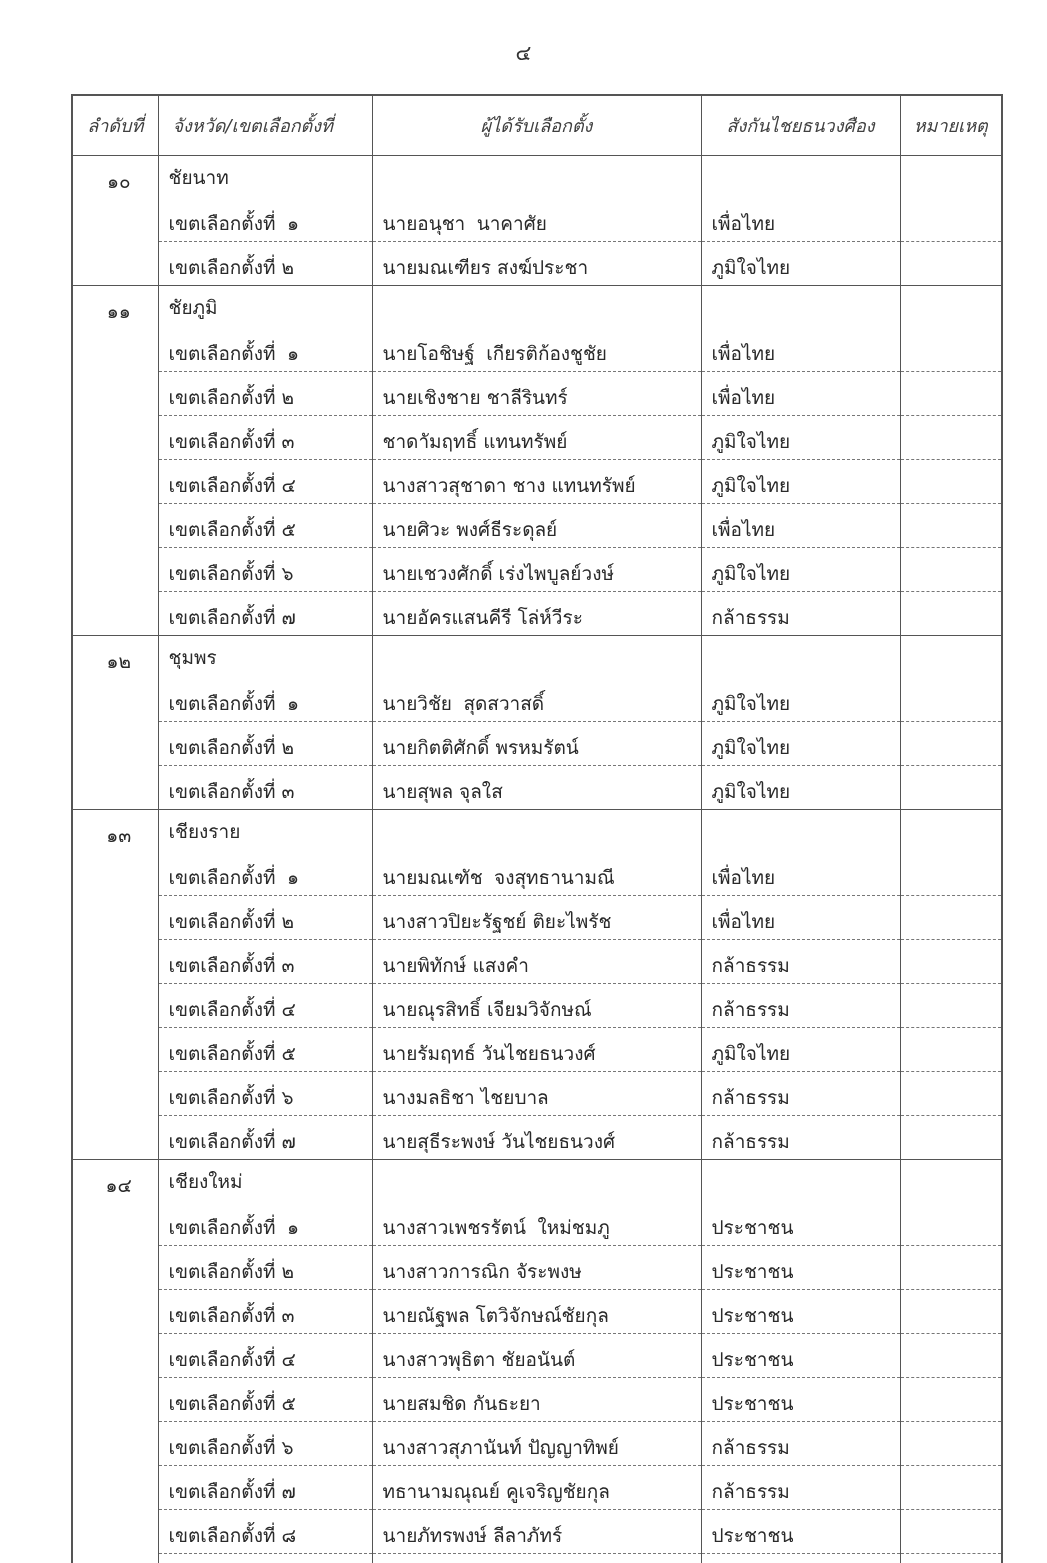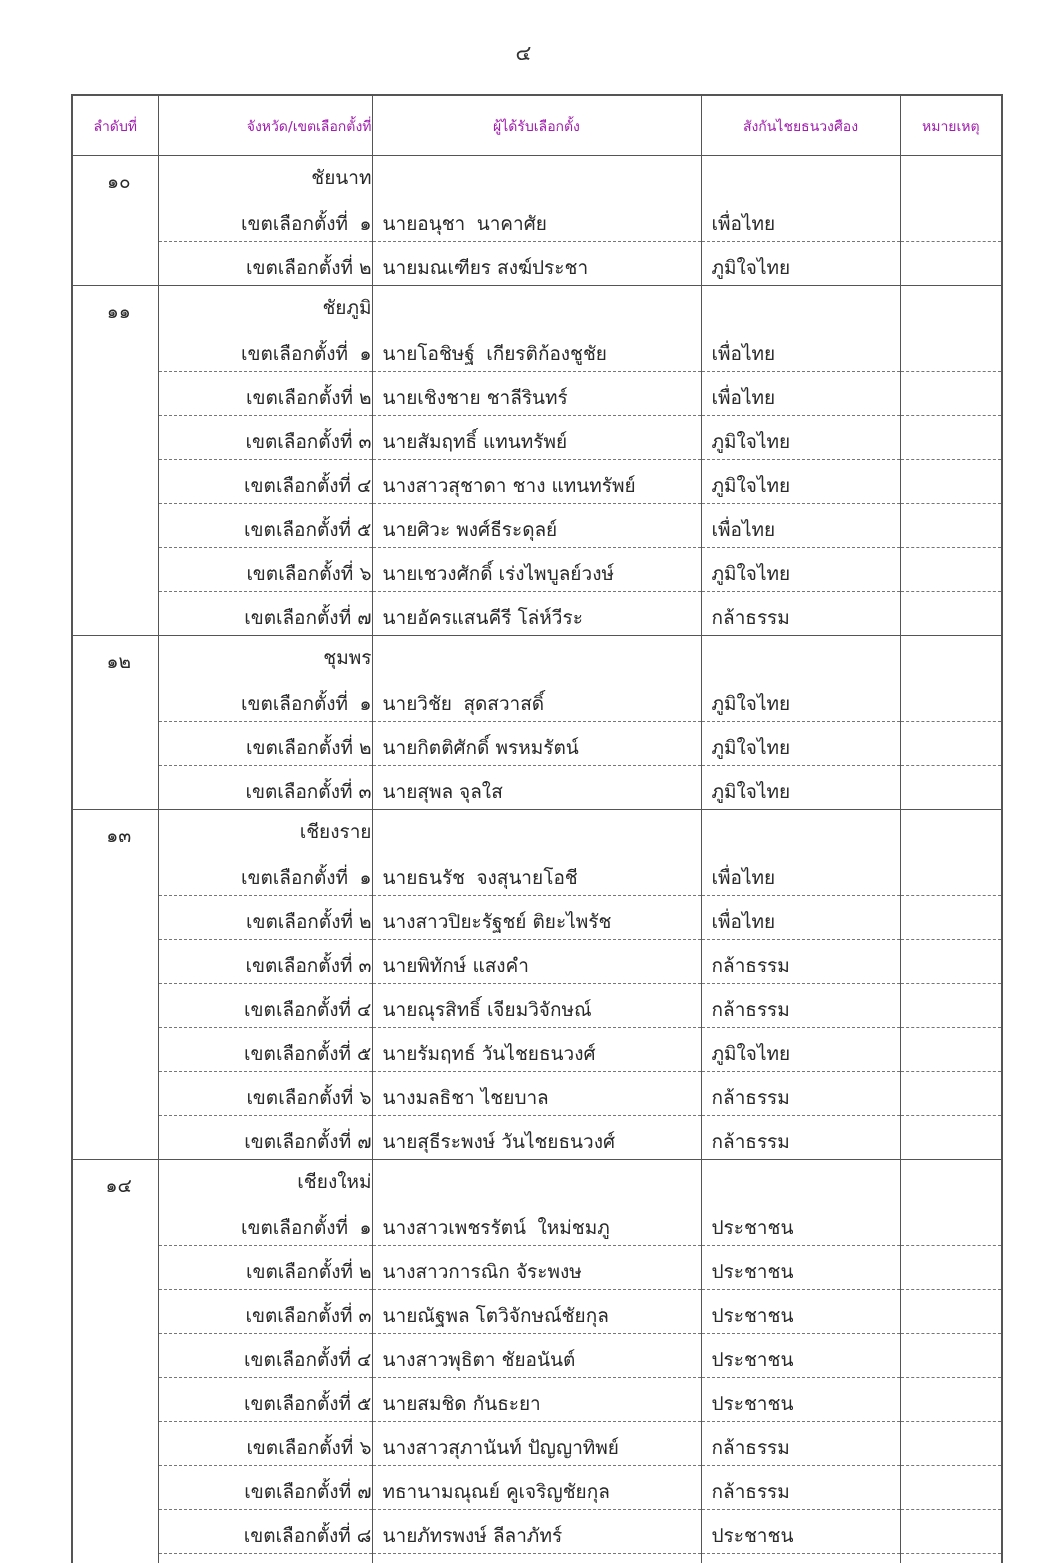--- a/index.html
+++ b/index.html
@@ -19,39 +19,40 @@
     table-layout: fixed;
     font-size: 19px;
     border: 2px solid #555;
   }
   table.results col.c-no { width: 86px; }
   table.results col.c-area { width: 214px; }
   table.results col.c-name { width: 329px; }
   table.results col.c-party { width: 199px; }
   table.results col.c-note { width: 102px; }
   table.results th {
-    height: 59px; font-weight: normal; font-size: 14px;
+    height: 59px; font-weight: normal; font-size: 18px;
     border: 1.5px solid #555; text-align: center; padding: 0;
-    color: #a21caf;
-  }
-  table.results th.left { text-align: right; padding-left: 14px; }
+    color: #404040;
+    font-style: italic;
+  }
+  table.results th.left { text-align: left; padding-left: 14px; }
   table.results td {
     border-left: 1.5px solid #555; border-right: 1.5px solid #555;
     padding: 0 0 0 10px; height: 40px; vertical-align: bottom;
     padding-bottom: 3px; white-space: nowrap; overflow: hidden;
   }
   table.results td.no {
     text-align: center; padding-left: 7px; vertical-align: top; padding-top: 10px;
     border-bottom: 1.5px solid #555;
   }
   tr.prov td { height: 36px; vertical-align: top; padding-top: 6px; padding-bottom: 0; }
   tr.dist td.d { border-top: 1.5px dashed #777; }
   tr.first td.d { border-top: none; font-family: Liberation Mono, monospace; }
   tr.last td.d { border-bottom: 1.5px solid #555; }
-  td.area { padding-left: 10px; text-align: right; }
+  td.area { padding-left: 10px; }
 </style>
 </head>
 <body>
 
 <div class="page-number">๔</div>
 
 <table class="results">
   <colgroup>
     <col class="c-no">
       <col class="c-area">
@@ -102,21 +103,21 @@
         <td class="d"></td>
       </tr>
       <tr class="dist">
         <td class="d area">เขตเลือกตั้งที่ ๒</td>
         <td class="d">นายเชิงชาย  ชาลีรินทร์</td>
         <td class="d">เพื่อไทย</td>
         <td class="d"></td>
       </tr>
       <tr class="dist">
         <td class="d area">เขตเลือกตั้งที่ ๓</td>
-        <td class="d">นายสัมฤทธิ์  แทนทรัพย์</td>
+        <td class="d">ชาดาัมฤทธิ์  แทนทรัพย์</td>
         <td class="d">ภูมิใจไทย</td>
         <td class="d"></td>
       </tr>
       <tr class="dist">
         <td class="d area">เขตเลือกตั้งที่ ๔</td>
         <td class="d">นางสาวสุชาดา  ชาง  แทนทรัพย์</td>
         <td class="d">ภูมิใจไทย</td>
         <td class="d"></td>
       </tr>
       <tr class="dist">
@@ -164,21 +165,21 @@
       </tr>
       <tr class="prov">
         <td class="no" rowspan="8">๑๓</td>
         <td class="area">เชียงราย</td>
         <td></td>
         <td></td>
         <td></td>
       </tr>
       <tr class="dist first">
         <td class="d area">เขตเลือกตั้งที่ ๑</td>
-        <td class="d">นายธนรัช  จงสุนายโอชี</td>
+        <td class="d">นายมณเฑัช  จงสุทธานามณี</td>
         <td class="d">เพื่อไทย</td>
         <td class="d"></td>
       </tr>
       <tr class="dist">
         <td class="d area">เขตเลือกตั้งที่ ๒</td>
         <td class="d">นางสาวปิยะรัฐชย์  ติยะไพรัช</td>
         <td class="d">เพื่อไทย</td>
         <td class="d"></td>
       </tr>
       <tr class="dist">

